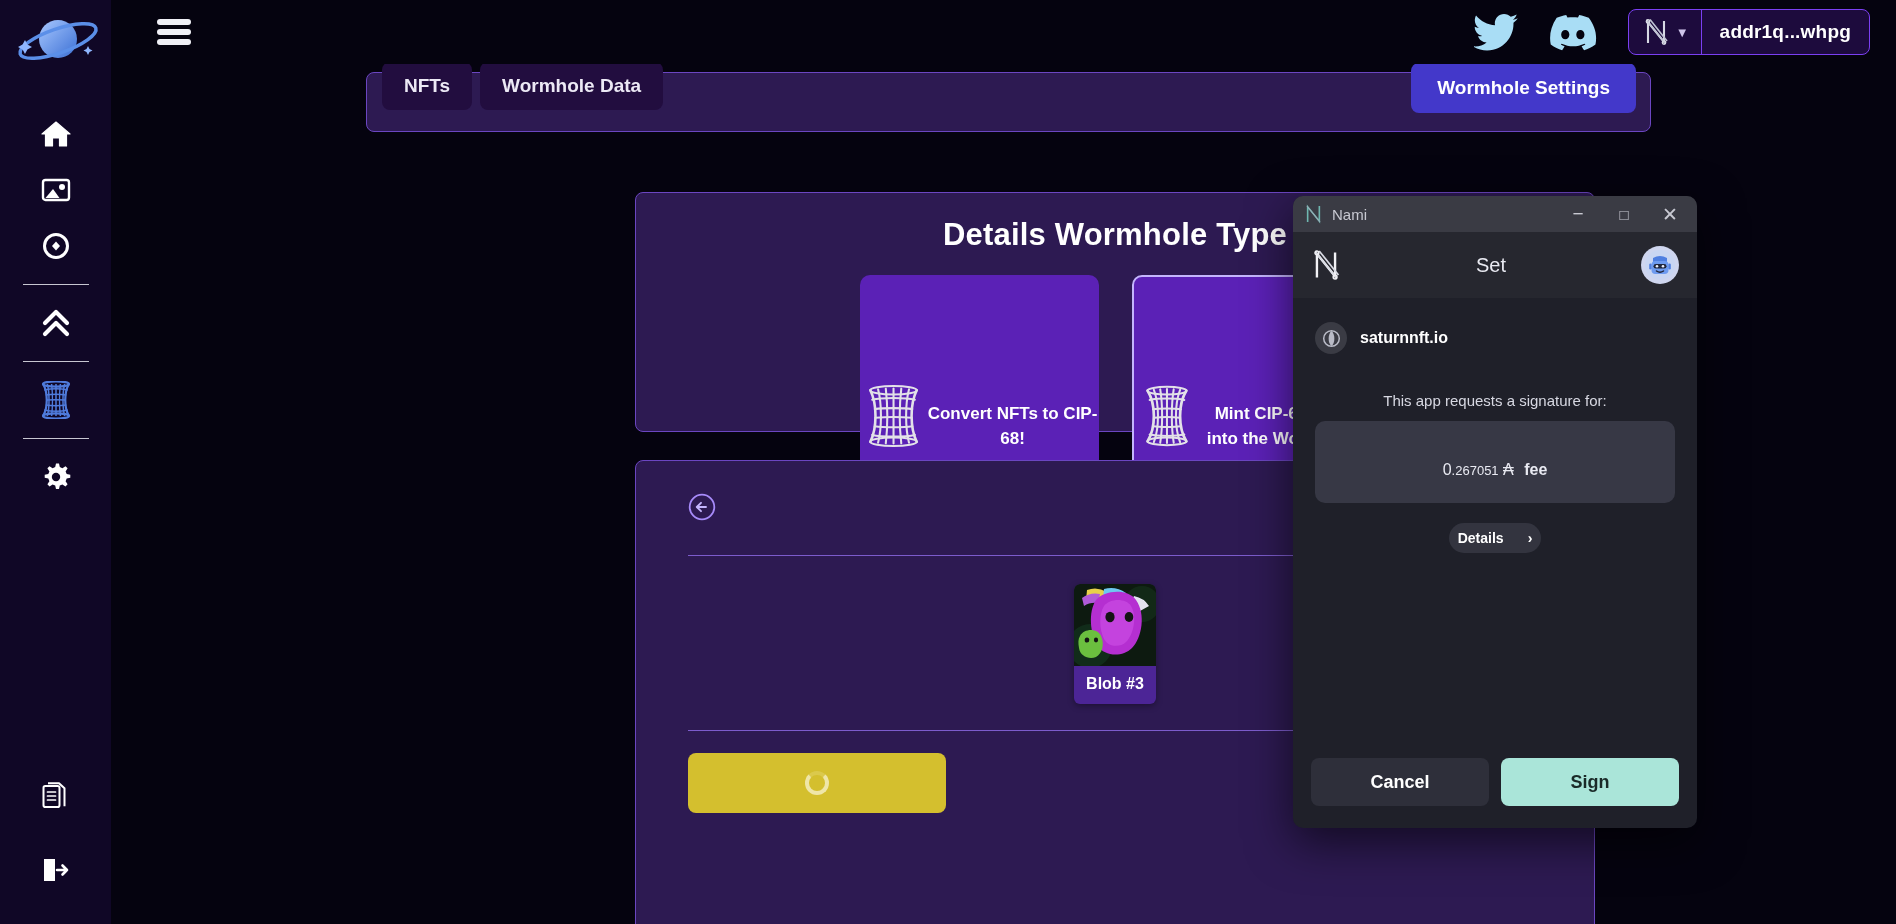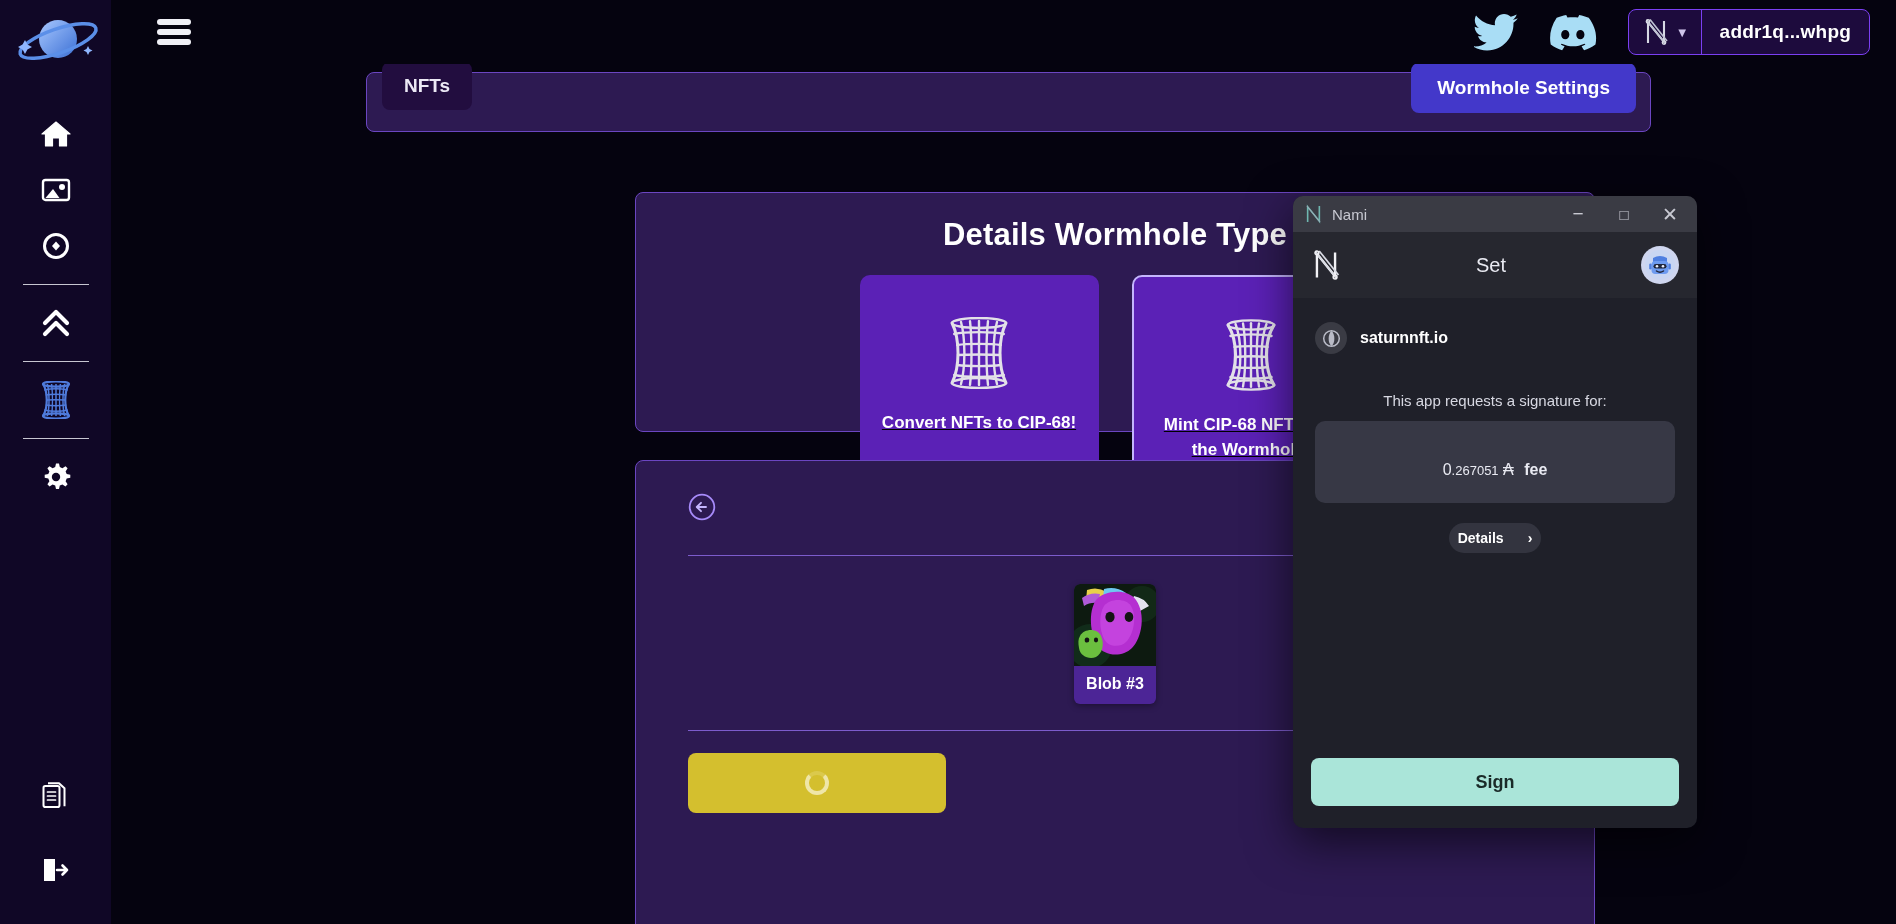--- a/index.html
+++ b/index.html
@@ -83,23 +83,22 @@
 
   .panel-title {
     text-align:center; color:#ffffff; font-weight:700; font-size:31px;
     padding-top: 24px; letter-spacing:.2px;
   }
 
   .type-cards { display:flex; justify-content:center; gap: 33px; margin-top: 22px; }
   .type-card {
     width: 239px; height: 240px; border-radius: 10px;
     background:#5b21b6; cursor:pointer;
-    display:flex; flex-direction:column; align-items:center; justify-content:flex-start;
+    display:flex; align-items:center; justify-content:flex-start;
     padding-top: 42px;
-    text-decoration: underline;
   }
   .type-card.selected { border: 2px solid #c4b5fd; background:#5b21b6; }
   .type-card .cap {
     color:#ffffff; font-weight:700; font-size:17px; text-align:center;
     margin-top: 22px; line-height: 1.45; width: 200px;
   }
 
   .confirm-head { position:relative; height: 82px; }
   .back-btn { position:absolute; left: 52px; top: 32px; cursor:pointer; }
   .confirm-title {
@@ -312,20 +311,21 @@
       <div class="wallet-addr">addr1q...whpg</div>
     </div>
   </div>
 </div>
 
 <div class="content">
 
   <div class="tabbar-panel">
     <div class="tabs">
       <div class="tab">NFTs</div>
+      <div class="tab">Wormhole Data</div>
     </div>
     <div class="wh-settings-btn">Wormhole Settings</div>
   </div>
 
   <div class="panel panel-select">
     <div class="panel-title">Details Wormhole Type</div>
     <div class="type-cards">
 
       <div class="type-card">
         <svg width="78" height="72" viewBox="0 0 78 72">
@@ -482,15 +482,16 @@
       </div>
     </div>
 
     <div class="details-btn">
       <span>Details</span>
       <span>›</span>
     </div>
   </div>
 
   <div class="nami-footer">
+    <button class="nami-btn btn-cancel">Cancel</button>
     <button class="nami-btn btn-sign">Sign</button>
   </div>
 </div>
 
 </body></html>

